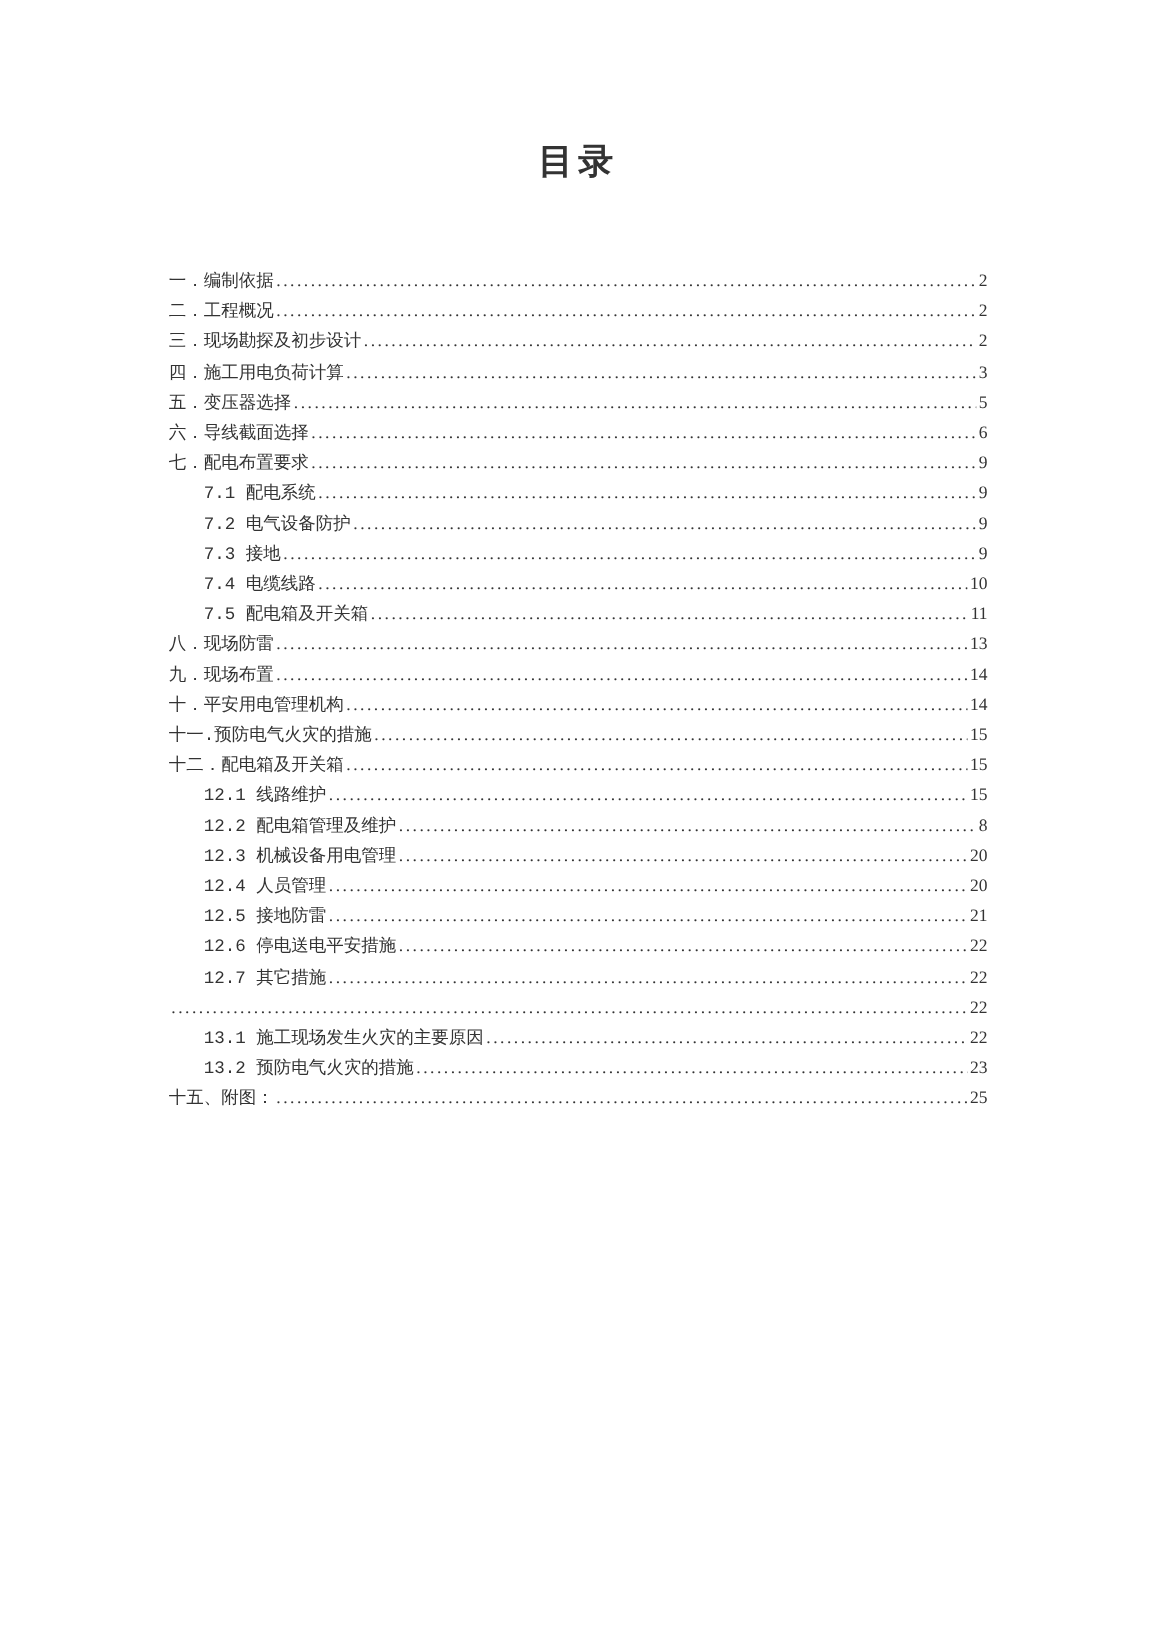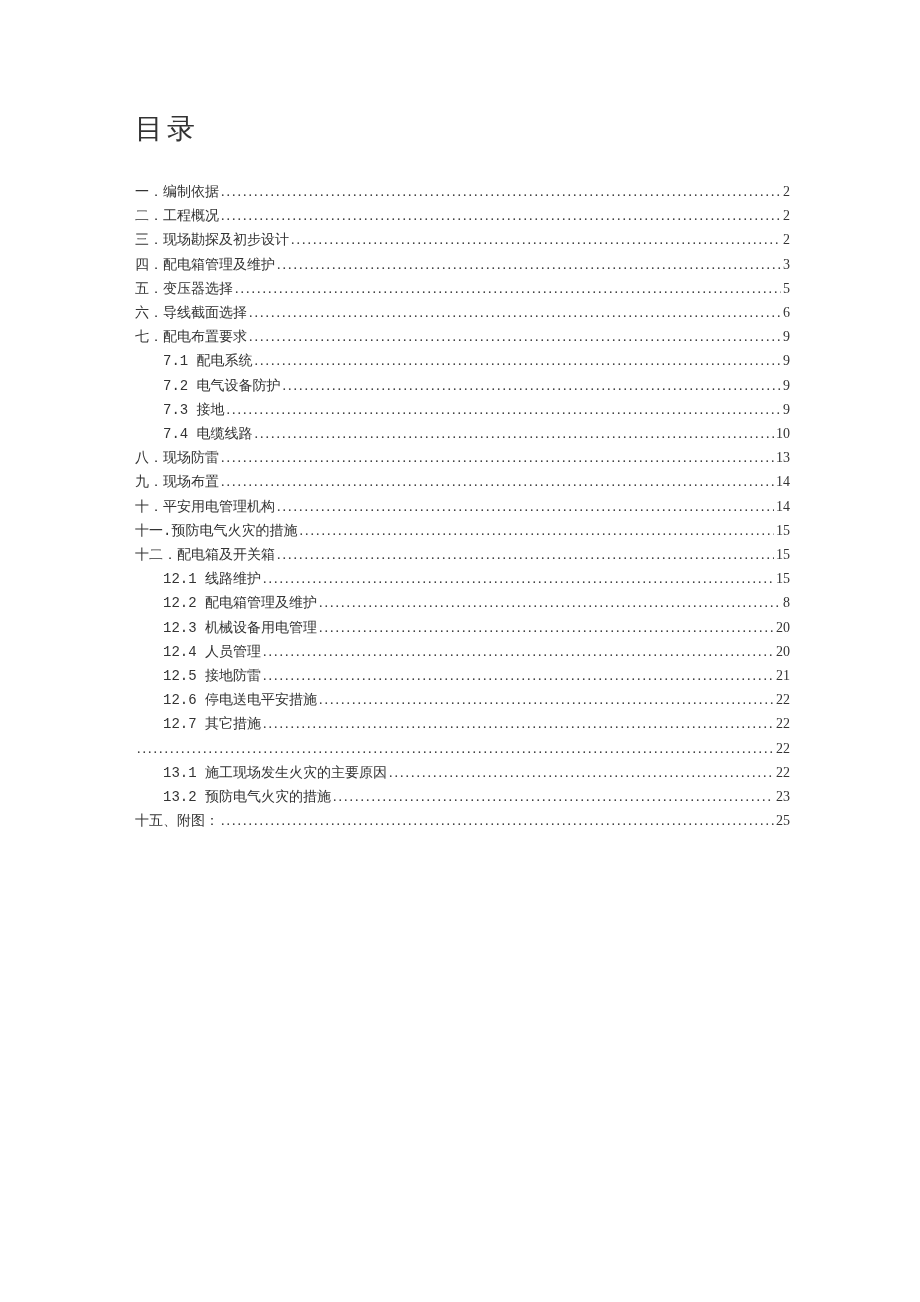--- a/index.html
+++ b/index.html
@@ -9,24 +9,24 @@
     }
     body {
       width: 920px;
       height: 1302px;
       background: #ffffff;
       font-family: "SimSun", "宋体", serif;
       color: #333333;
       padding: 110px 130px 0 135px;
     }
     .title {
-      text-align: left;
+      text-align: center;
       font-size: 28px;
-      font-weight: normal;
-      margin-bottom: 32px;
+      font-weight: bold;
+      margin-bottom: 66px;
       letter-spacing: 4px;
       font-family: "SimHei", "黑体", sans-serif;
     }
     .toc-entry {
       display: flex;
       align-items: baseline;
       font-size: 14px;
       line-height: 24.2px;
       white-space: nowrap;
     }
@@ -67,21 +67,21 @@
       <span class="toc-label">二．工程概况 </span>
       <span class="toc-dots"></span>
       <span class="toc-page">2</span>
     </div>
     <div class="toc-entry">
       <span class="toc-label">三．现场勘探及初步设计 </span>
       <span class="toc-dots"></span>
       <span class="toc-page">2</span>
     </div>
     <div class="toc-entry">
-      <span class="toc-label">四．配电箱管理及维护 </span>
+      <span class="toc-label">四．施工用电负荷计算 </span>
       <span class="toc-dots"></span>
       <span class="toc-page">3</span>
     </div>
     <div class="toc-entry">
       <span class="toc-label">五．变压器选择 </span>
       <span class="toc-dots"></span>
       <span class="toc-page">5</span>
     </div>
     <div class="toc-entry">
       <span class="toc-label">六．导线截面选择 </span>
@@ -105,20 +105,25 @@
     </div>
     <div class="toc-entry sub">
       <span class="toc-label">7.3 接地 </span>
       <span class="toc-dots"></span>
       <span class="toc-page">9</span>
     </div>
     <div class="toc-entry sub">
       <span class="toc-label">7.4 电缆线路 </span>
       <span class="toc-dots"></span>
       <span class="toc-page">10</span>
+    </div>
+    <div class="toc-entry sub">
+      <span class="toc-label">7.5 配电箱及开关箱 </span>
+      <span class="toc-dots"></span>
+      <span class="toc-page">11</span>
     </div>
     <div class="toc-entry">
       <span class="toc-label">八．现场防雷 </span>
       <span class="toc-dots"></span>
       <span class="toc-page">13</span>
     </div>
     <div class="toc-entry">
       <span class="toc-label">九．现场布置 </span>
       <span class="toc-dots"></span>
       <span class="toc-page">14</span>

